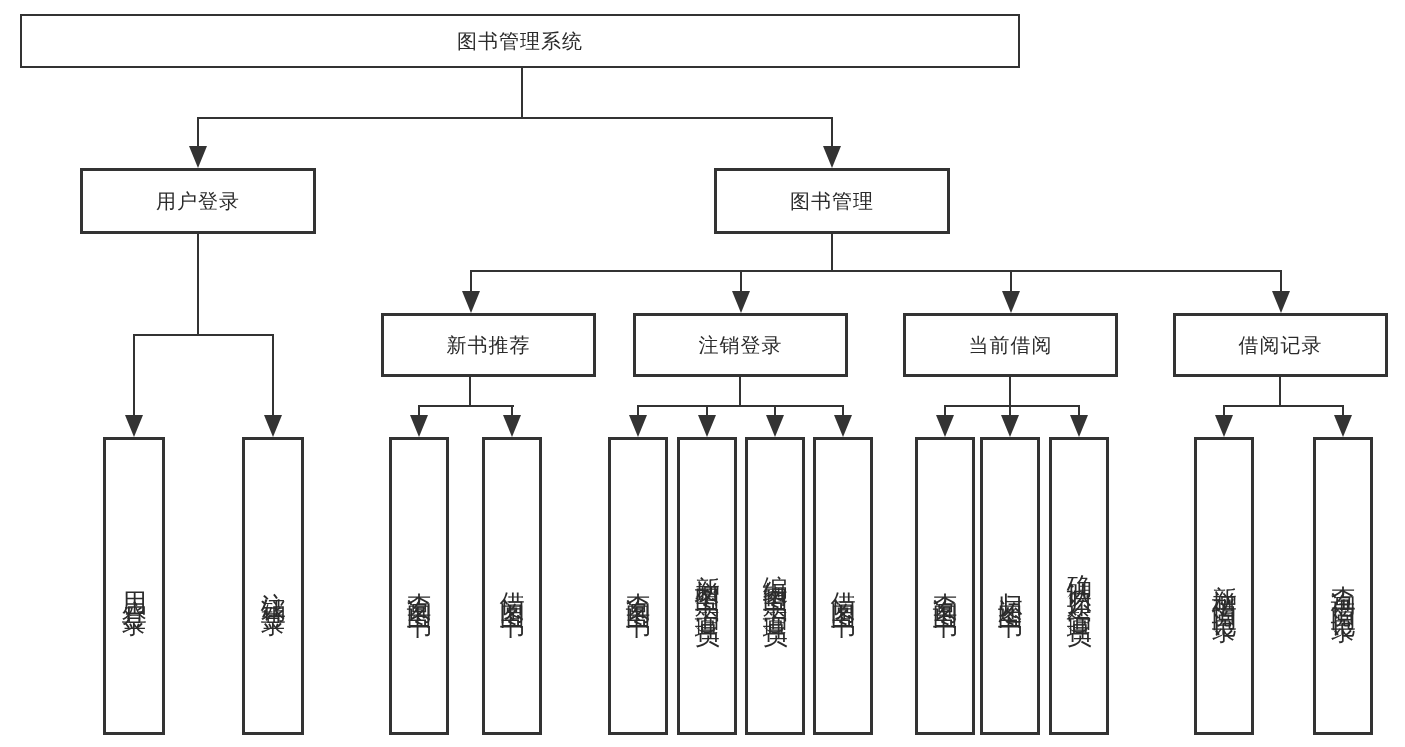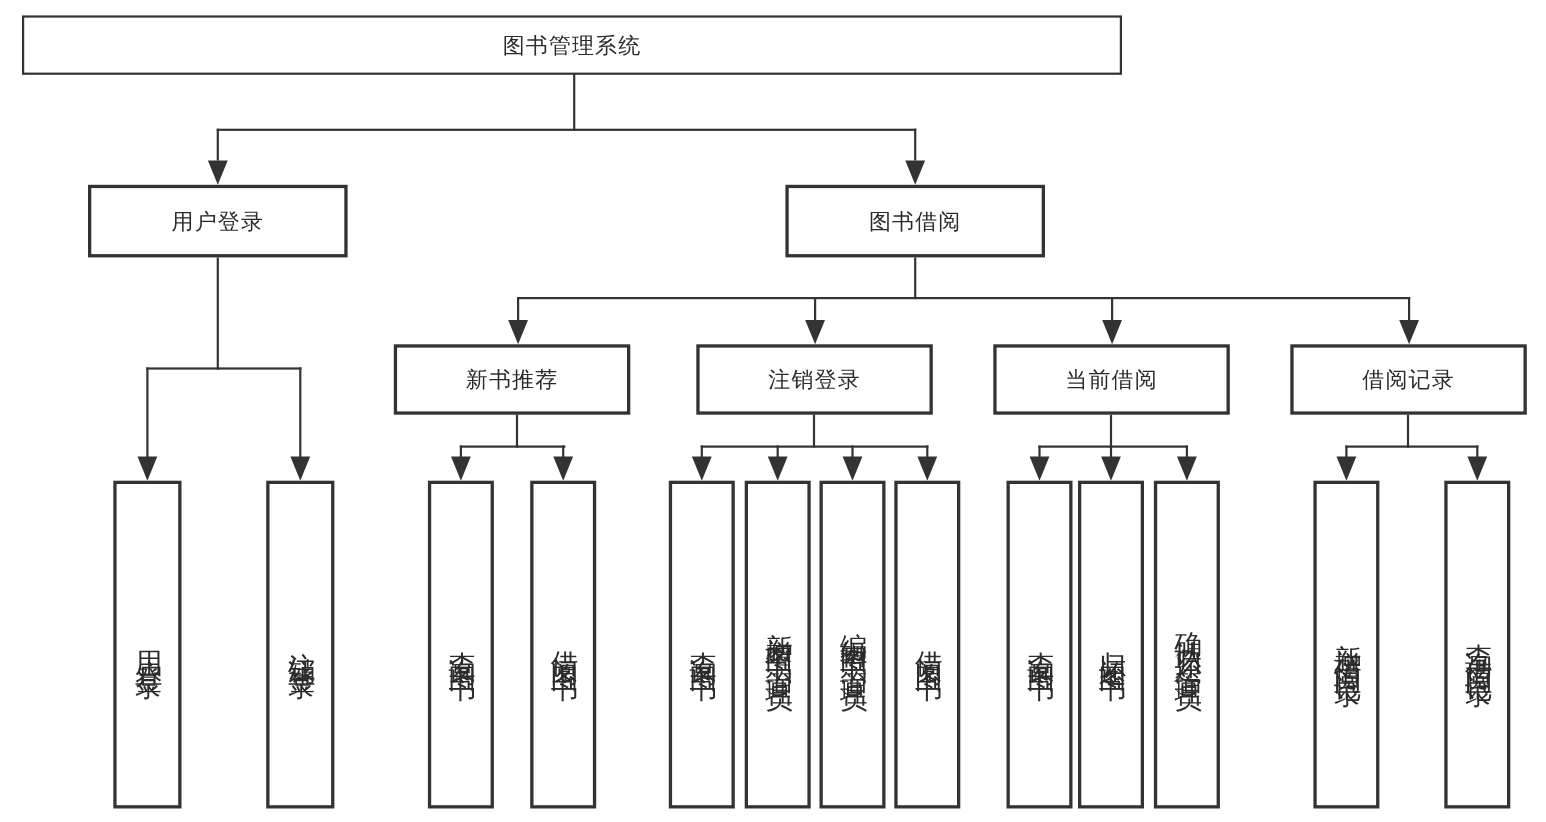--- a/index.html
+++ b/index.html
@@ -38,42 +38,42 @@
   <div class="ln" style="left:197px;top:117px;width:636px;height:2px"></div>
   <div class="ln" style="left:197px;top:117px;width:2px;height:29px"></div>
   <div class="arr" style="left:189px;top:146px"></div>
   <div class="ln" style="left:831px;top:117px;width:2px;height:29px"></div>
   <div class="arr" style="left:823px;top:146px"></div>
 
   <div class="box" style="left:80px;top:168px;width:236px;height:66px">
     <span class="hlabel">用户登录</span>
   </div>
   <div class="box" style="left:714px;top:168px;width:236px;height:66px">
-    <span class="hlabel">图书借阅</span>
+    <span class="hlabel">图书管理</span>
   </div>
 
   <div class="ln" style="left:197px;top:234px;width:2px;height:102px"></div>
   <div class="ln" style="left:133px;top:334px;width:141px;height:2px"></div>
   <div class="ln" style="left:133px;top:334px;width:2px;height:82px"></div>
   <div class="arr" style="left:125px;top:415px"></div>
   <div class="ln" style="left:272px;top:334px;width:2px;height:82px"></div>
   <div class="arr" style="left:264px;top:415px"></div>
 
   <div class="ln" style="left:831px;top:234px;width:2px;height:38px"></div>
   <div class="ln" style="left:470px;top:270px;width:812px;height:2px"></div>
   <div class="ln" style="left:470px;top:270px;width:2px;height:22px"></div>
   <div class="arr" style="left:462px;top:291px"></div>
   <div class="ln" style="left:740px;top:270px;width:2px;height:22px"></div>
   <div class="arr" style="left:732px;top:291px"></div>
   <div class="ln" style="left:1010px;top:270px;width:2px;height:22px"></div>
   <div class="arr" style="left:1002px;top:291px"></div>
   <div class="ln" style="left:1280px;top:270px;width:2px;height:22px"></div>
   <div class="arr" style="left:1272px;top:291px"></div>
 
-  <div class="box" style="left:358px;top:313px;width:215px;height:64px">
+  <div class="box" style="left:381px;top:313px;width:215px;height:64px">
     <span class="hlabel">新书推荐</span>
   </div>
   <div class="box" style="left:633px;top:313px;width:215px;height:64px">
     <span class="hlabel">注销登录</span>
   </div>
   <div class="box" style="left:1173px;top:313px;width:215px;height:64px">
     <span class="hlabel">借阅记录</span>
   </div>
   <div class="box" style="left:903px;top:313px;width:215px;height:64px">
     <span class="hlabel">当前借阅</span>

